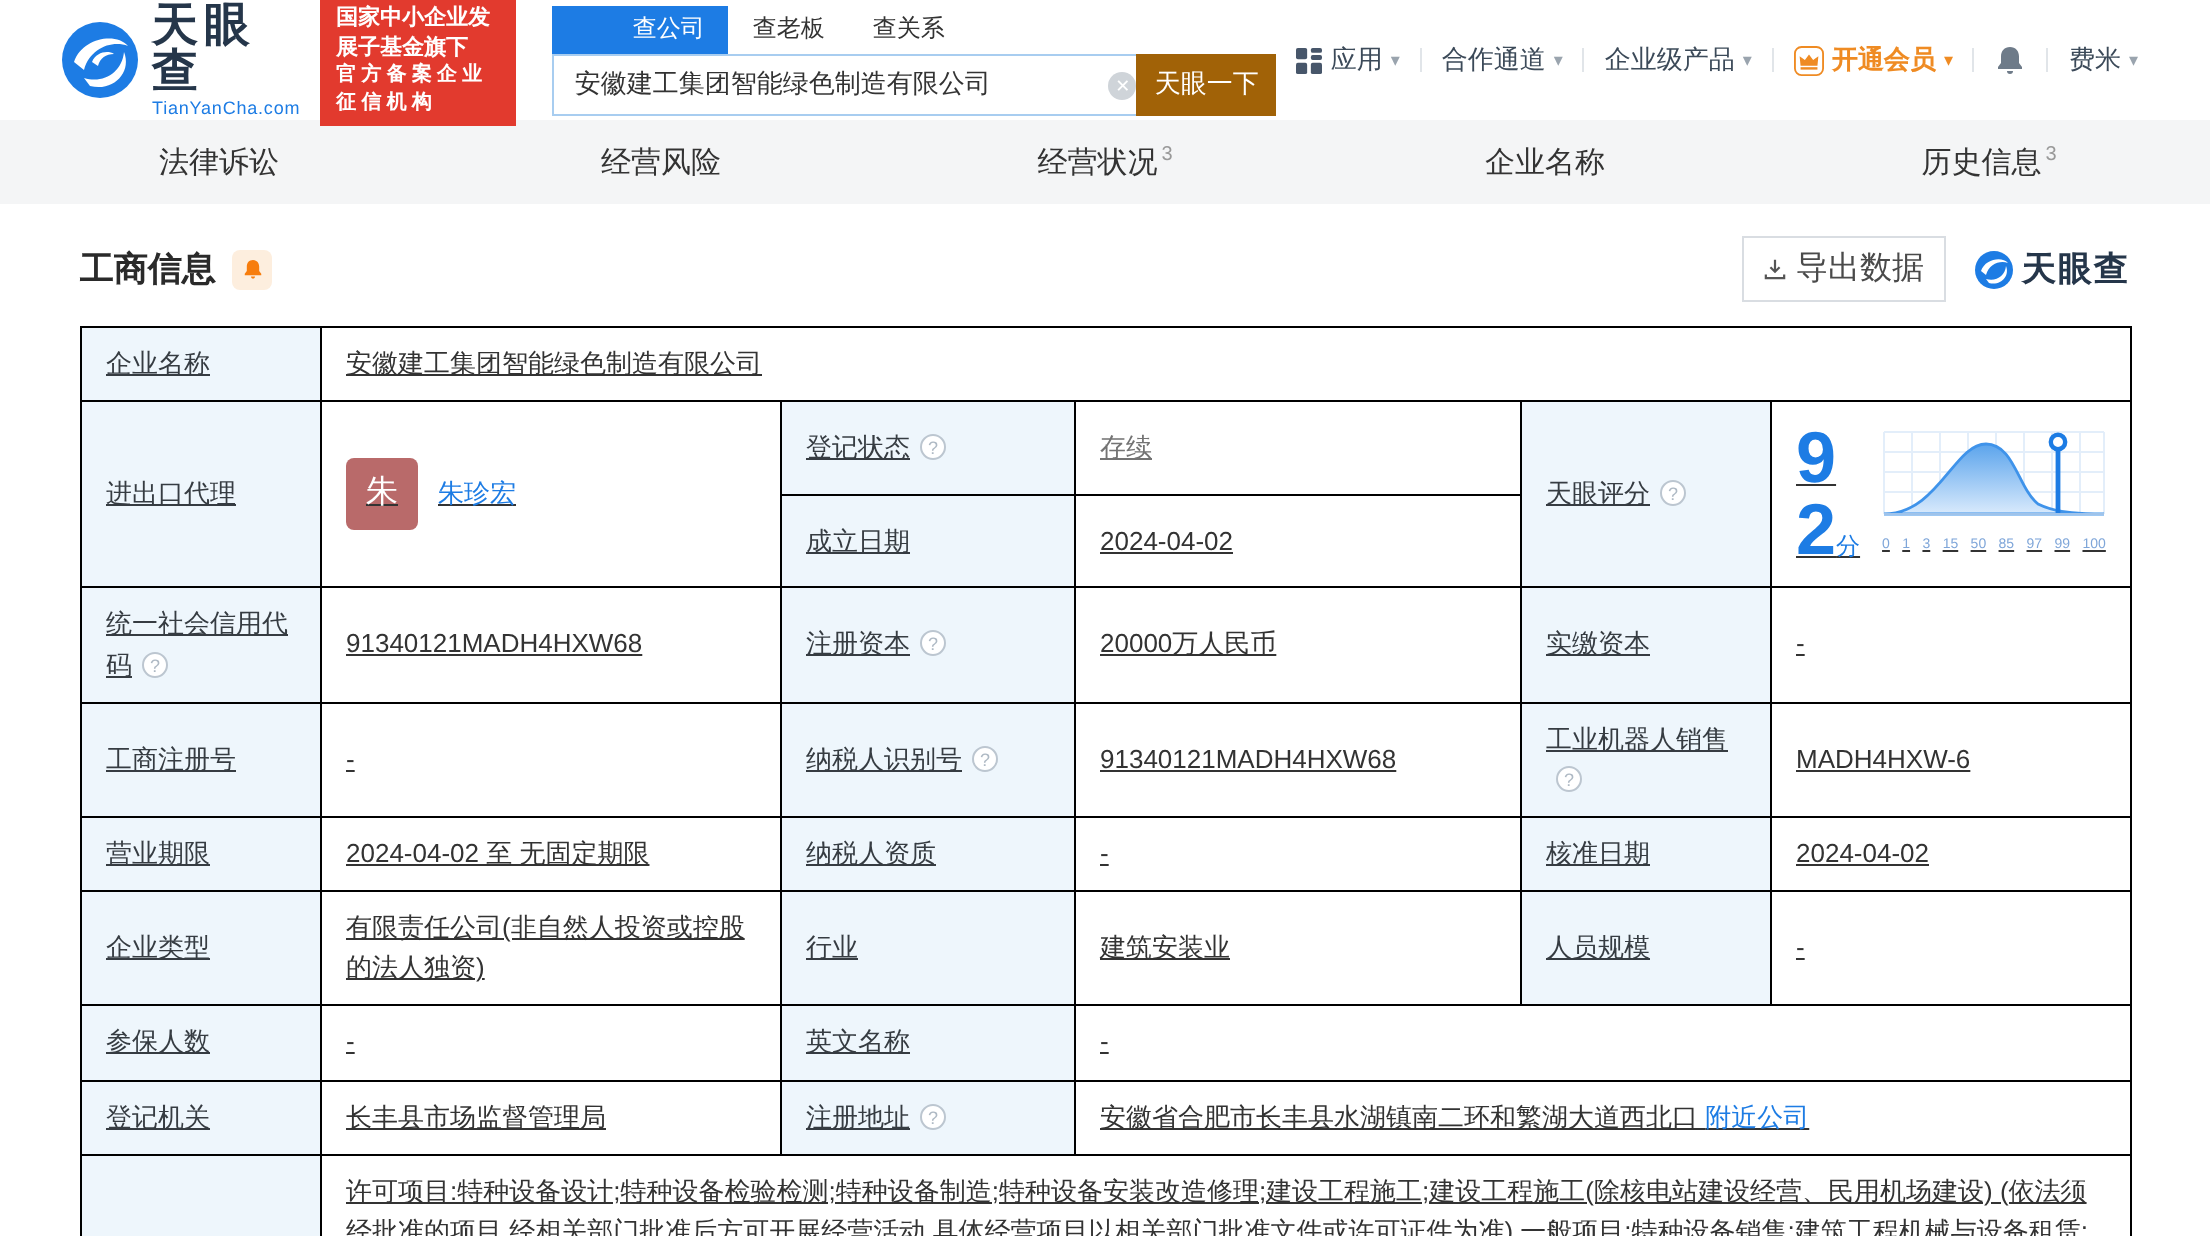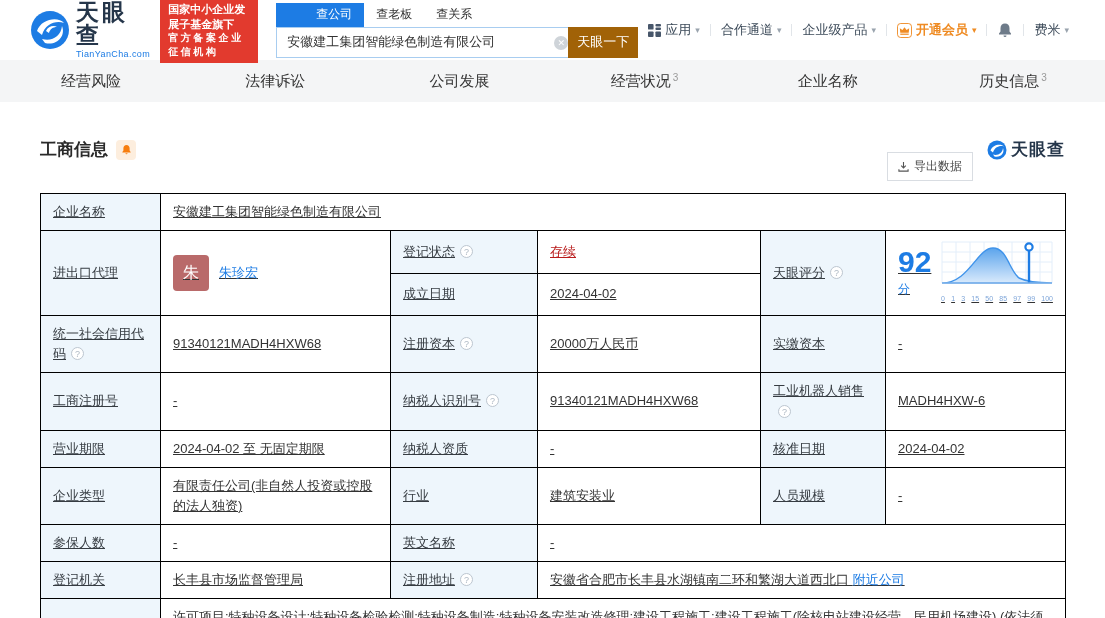--- a/index.html
+++ b/index.html
@@ -38,34 +38,34 @@
   .mtab { flex:1; display:flex; align-items:center; justify-content:center; font-size:15px; color:#333; cursor:pointer; }
   .mtab sup { font-size:10px; color:#999; margin-left:2px; transform:translateY(-4px); }
   .mtab.on { background:#fff; color:#1d7ce4; font-weight:bold; }
   .mtab.on sup { color:#1d7ce4; }
   
   .content { padding:0 40px; }
   .sechdr { display:flex; align-items:center; margin:16px 0 12px; }
   .sectitle { font-size:17px; font-weight:bold; color:#2a2a2a; }
   .bellchip { width:20px; height:20px; border-radius:4px; background:#fdeede; margin-left:8px; display:flex; align-items:center; justify-content:center; cursor:pointer; }
   .sec-right { margin-left:auto; display:flex; align-items:center; gap:14px; }
-  .exportbtn { display:flex; align-items:center; gap:5px; border:1px solid #d9dde2; background:#fff; padding:5px 10px; font-size:12px; color:#4a4a4a; cursor:pointer; font-family:Liberation Mono, monospace;margin-top:34px; }
+  .exportbtn { display:flex; align-items:center; gap:5px; border:1px solid #d9dde2; background:#fff; padding:5px 10px; font-size:16px; color:#4a4a4a; cursor:pointer; font-family:Liberation Mono, monospace; }
   .wmark { display:flex; align-items:center; gap:4px; }
   .wmark-txt { font-size:17px; font-weight:bold; color:#25364a; letter-spacing:1px; }
   
   table.info { width:1025px; border-collapse:collapse; table-layout:fixed; font-size:13px; }
   table.info td { border:1px solid #000000; padding:8px 12px; vertical-align:middle; line-height:1.55; word-break:break-all;text-decoration:underline; }
   td.lbl { background:#eef6fc; color:#363c42; }
   .help { display:inline-block; width:13px; height:13px; border:1px solid #bcc6d0; border-radius:50%; color:#aeb9c4; font-size:9px; line-height:12px; text-align:center; margin-left:5px; vertical-align:1px; cursor:pointer; background:#fff; }
-  .green { color:#b91c1c; }
+  .green { color:#737373; }
   a.lnk { color:#1d7ce4; text-decoration:none; cursor:pointer; }
   .rep { display:flex; align-items:center; gap:10px; }
   .avatar { width:36px; height:36px; border-radius:4px; background:#b96a6a; color:#fff; font-size:16px; display:flex; align-items:center; justify-content:center; flex:0 0 auto; }
   .scorecell { display:flex; align-items:center; gap:8px; padding:2px 0; }
-  .scorenum { font-size:30px; font-weight:bold; color:#1d7ce4; line-height:1; }
+  .scorenum { font-size:36px; font-weight:bold; color:#1d7ce4; line-height:1; }
   .scoreunit { font-size:12px; color:#1d7ce4; }
   .minichart { width:112px; }
   .axis { display:flex; justify-content:space-between; font-size:7px; color:#7fa6d9; margin-top:1px; }
   .scope { line-height:1.55; }
 </style>
 </head>
 <body>
 
 <div class="hdr">
   <div class="logo-wrap">
@@ -138,29 +138,25 @@
     <span class="tn-sep"></span>
     <div class="tn-item">
       <span>费米</span>
       <span class="caret">▾</span>
     </div>
   </div>
 </div>
 
 <div class="mtabs">
   <div class="mtab">
-    <span>经营风险</span>
-      <sup></sup>
-  </div>
-  <div class="mtab">
     <span>法律诉讼</span>
       <sup></sup>
   </div>
   <div class="mtab">
-    <span>公司发展</span>
+    <span>经营风险</span>
       <sup></sup>
   </div>
   <div class="mtab">
     <span>经营状况</span>
       <sup>3</sup>
   </div>
   <div class="mtab">
     <span>企业名称</span>
       <sup></sup>
   </div>

